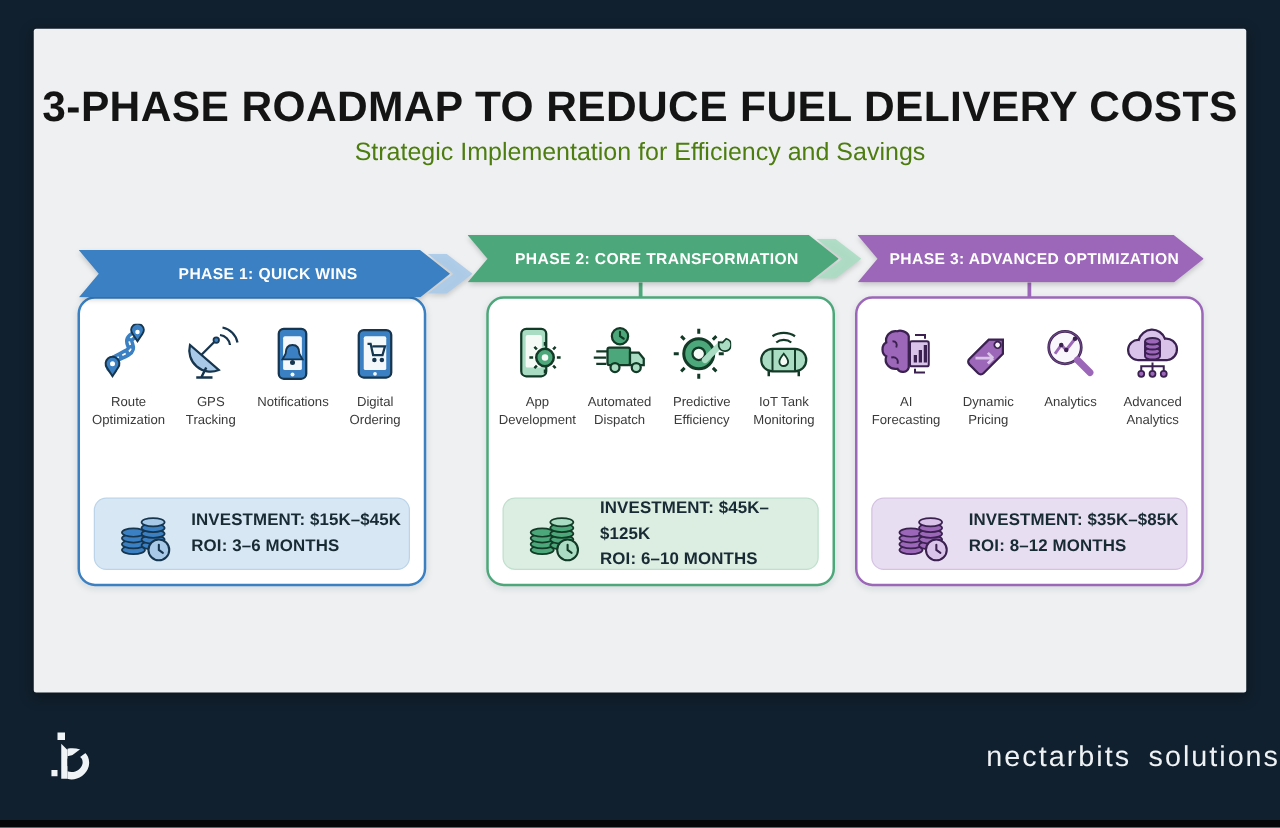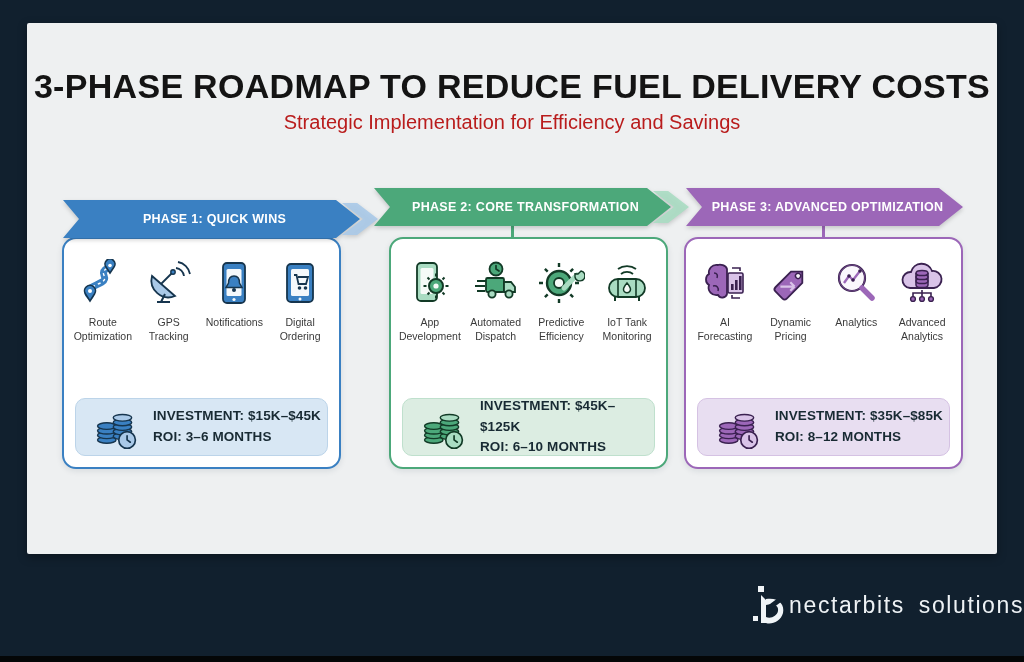--- a/index.html
+++ b/index.html
@@ -12,21 +12,21 @@
   .panel{
     position:absolute;left:27px;top:23px;width:970px;height:531px;
     background:#eef0f1;border-radius:2px;box-shadow:0 3px 10px rgba(0,0,0,.35);
   }
   .title{
     position:absolute;left:0;right:0;top:44px;text-align:center;
     font-size:34px;font-weight:bold;color:#141414;letter-spacing:.3px;
   }
   .subtitle{
     position:absolute;left:0;right:0;top:88px;text-align:center;
-    font-size:20px;color:#b91c1c;
+    font-size:20px;color:#4d7c0f;
   }
   
   .p1{--c:#3a80c2;--cl:#a9c9e8;--cd:#16354e;--tint:#d8e7f4;--tintb:#bcd4e9;}
   .p2{--c:#4ca87a;--cl:#a9dcc2;--cd:#123a26;--tint:#dcede2;--tintb:#bfe0cd;}
   .p3{--c:#9c67b8;--cl:#d9c3e8;--cd:#3a2150;--tint:#e8def1;--tintb:#d5c2e3;}
 
   .banner{
     position:absolute;top:165px;height:38px;z-index:2;
     filter:drop-shadow(0 2px 2px rgba(0,0,0,.18));
   }
@@ -60,21 +60,21 @@
   }
   .invest{
     position:absolute;left:11px;right:11px;bottom:11px;height:58px;border-radius:10px;
     background:var(--tint);border:1px solid var(--tintb);
     display:flex;align-items:center;padding-left:16px;box-sizing:border-box;
   }
   .invest .icon{width:48px;height:46px;flex:0 0 auto;}
   .invest-text{margin-left:13px;color:#182a33;font-size:13.5px;font-weight:bold;line-height:1.55;letter-spacing:.1px;}
 
   .footer{
-    position:absolute;left:0;right:0;top:585px;display:flex;align-items:center;justify-content:flex-end;gap:2px;margin-left:41px;
+    position:absolute;left:0;right:0;top:585px;display:flex;align-items:center;justify-content:space-between;gap:2px;margin-left:41px;
   }
   .footer .brand-text{color:#eef2f5;font-size:23px;letter-spacing:1.6px;}
   .footer .brand-text .w2{margin-left:14px;}
 
   svg{display:block;}
 </style>
 </head>
 <body>
 
 <div class="panel">

